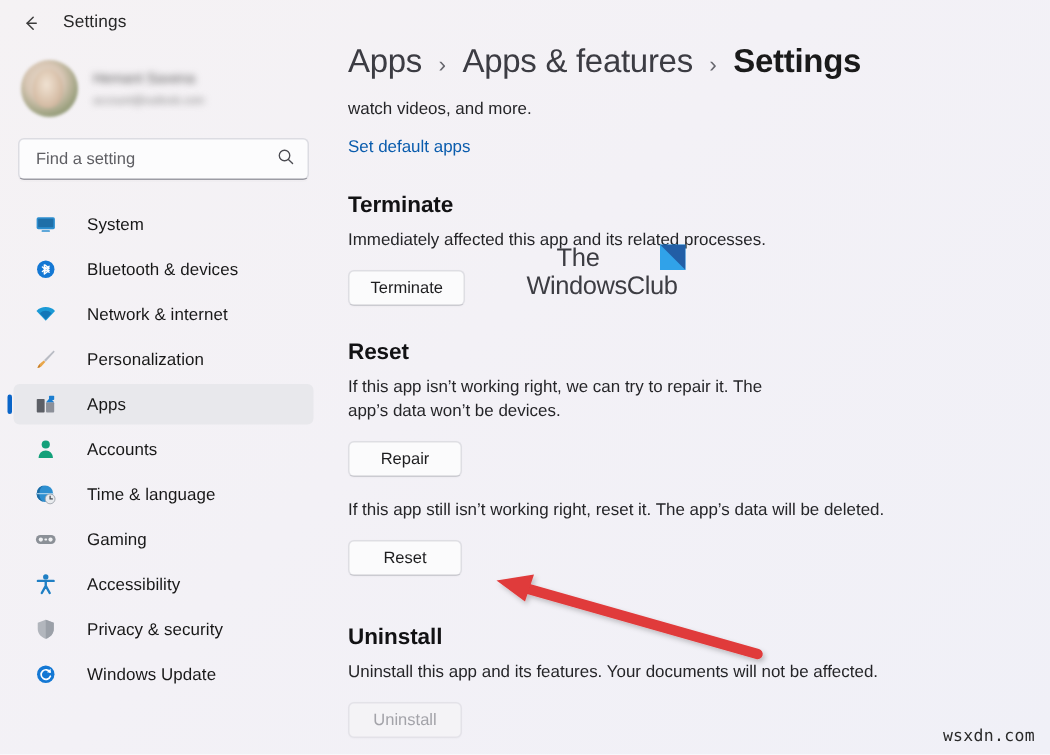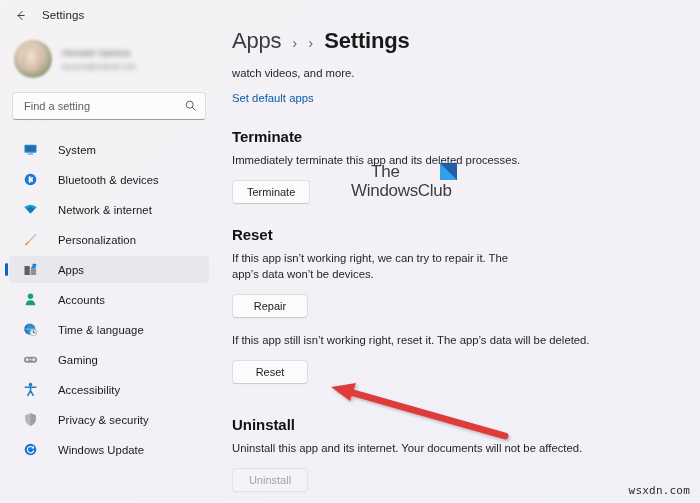--- a/index.html
+++ b/index.html
@@ -434,41 +434,42 @@
     </div>
 
   </nav>
 </div>
 
 <div id="main">
 
   <div id="breadcrumb">
     <span class="crumb">Apps</span>
     <span class="crumb-sep">›</span>
+    <span class="crumb">Apps &amp; features</span>
     <span class="crumb-sep">›</span>
     <span class="crumb current">Settings</span>
   </div>
 
   <div class="body-text">watch videos, and more.</div>
 
   <a id="set-default-link" href="#">Set default apps</a>
 
   <div class="section-title">Terminate</div>
-  <div class="body-text">Immediately terminate this app and its deleted processes.</div>
+  <div class="body-text">Immediately affected this app and its related processes.</div>
   <div class="win-btn">Terminate</div>
 
   <div class="section-title">Reset</div>
   <div class="body-text" style="max-width:300px">If this app isn’t working right, we can try to repair it. The app’s data won’t be devices.</div>
   <div class="win-btn">Repair</div>
 
   <div class="body-text spaced-text">If this app still isn’t working right, reset it. The app’s data will be deleted.</div>
   <div class="win-btn">Reset</div>
 
   <div class="section-title" style="margin-top:32px">Uninstall</div>
-  <div class="body-text">Uninstall this app and its internet. Your documents will not be affected.</div>
+  <div class="body-text">Uninstall this app and its features. Your documents will not be affected.</div>
   <div class="win-btn disabled">Uninstall</div>
 
   
   <div id="wc-watermark">
     <div id="wc-row">
       <span id="wc-the">The</span>
       <span id="wc-logo"></span>
     </div>
     <span id="wc-name">WindowsClub</span>
   </div>

